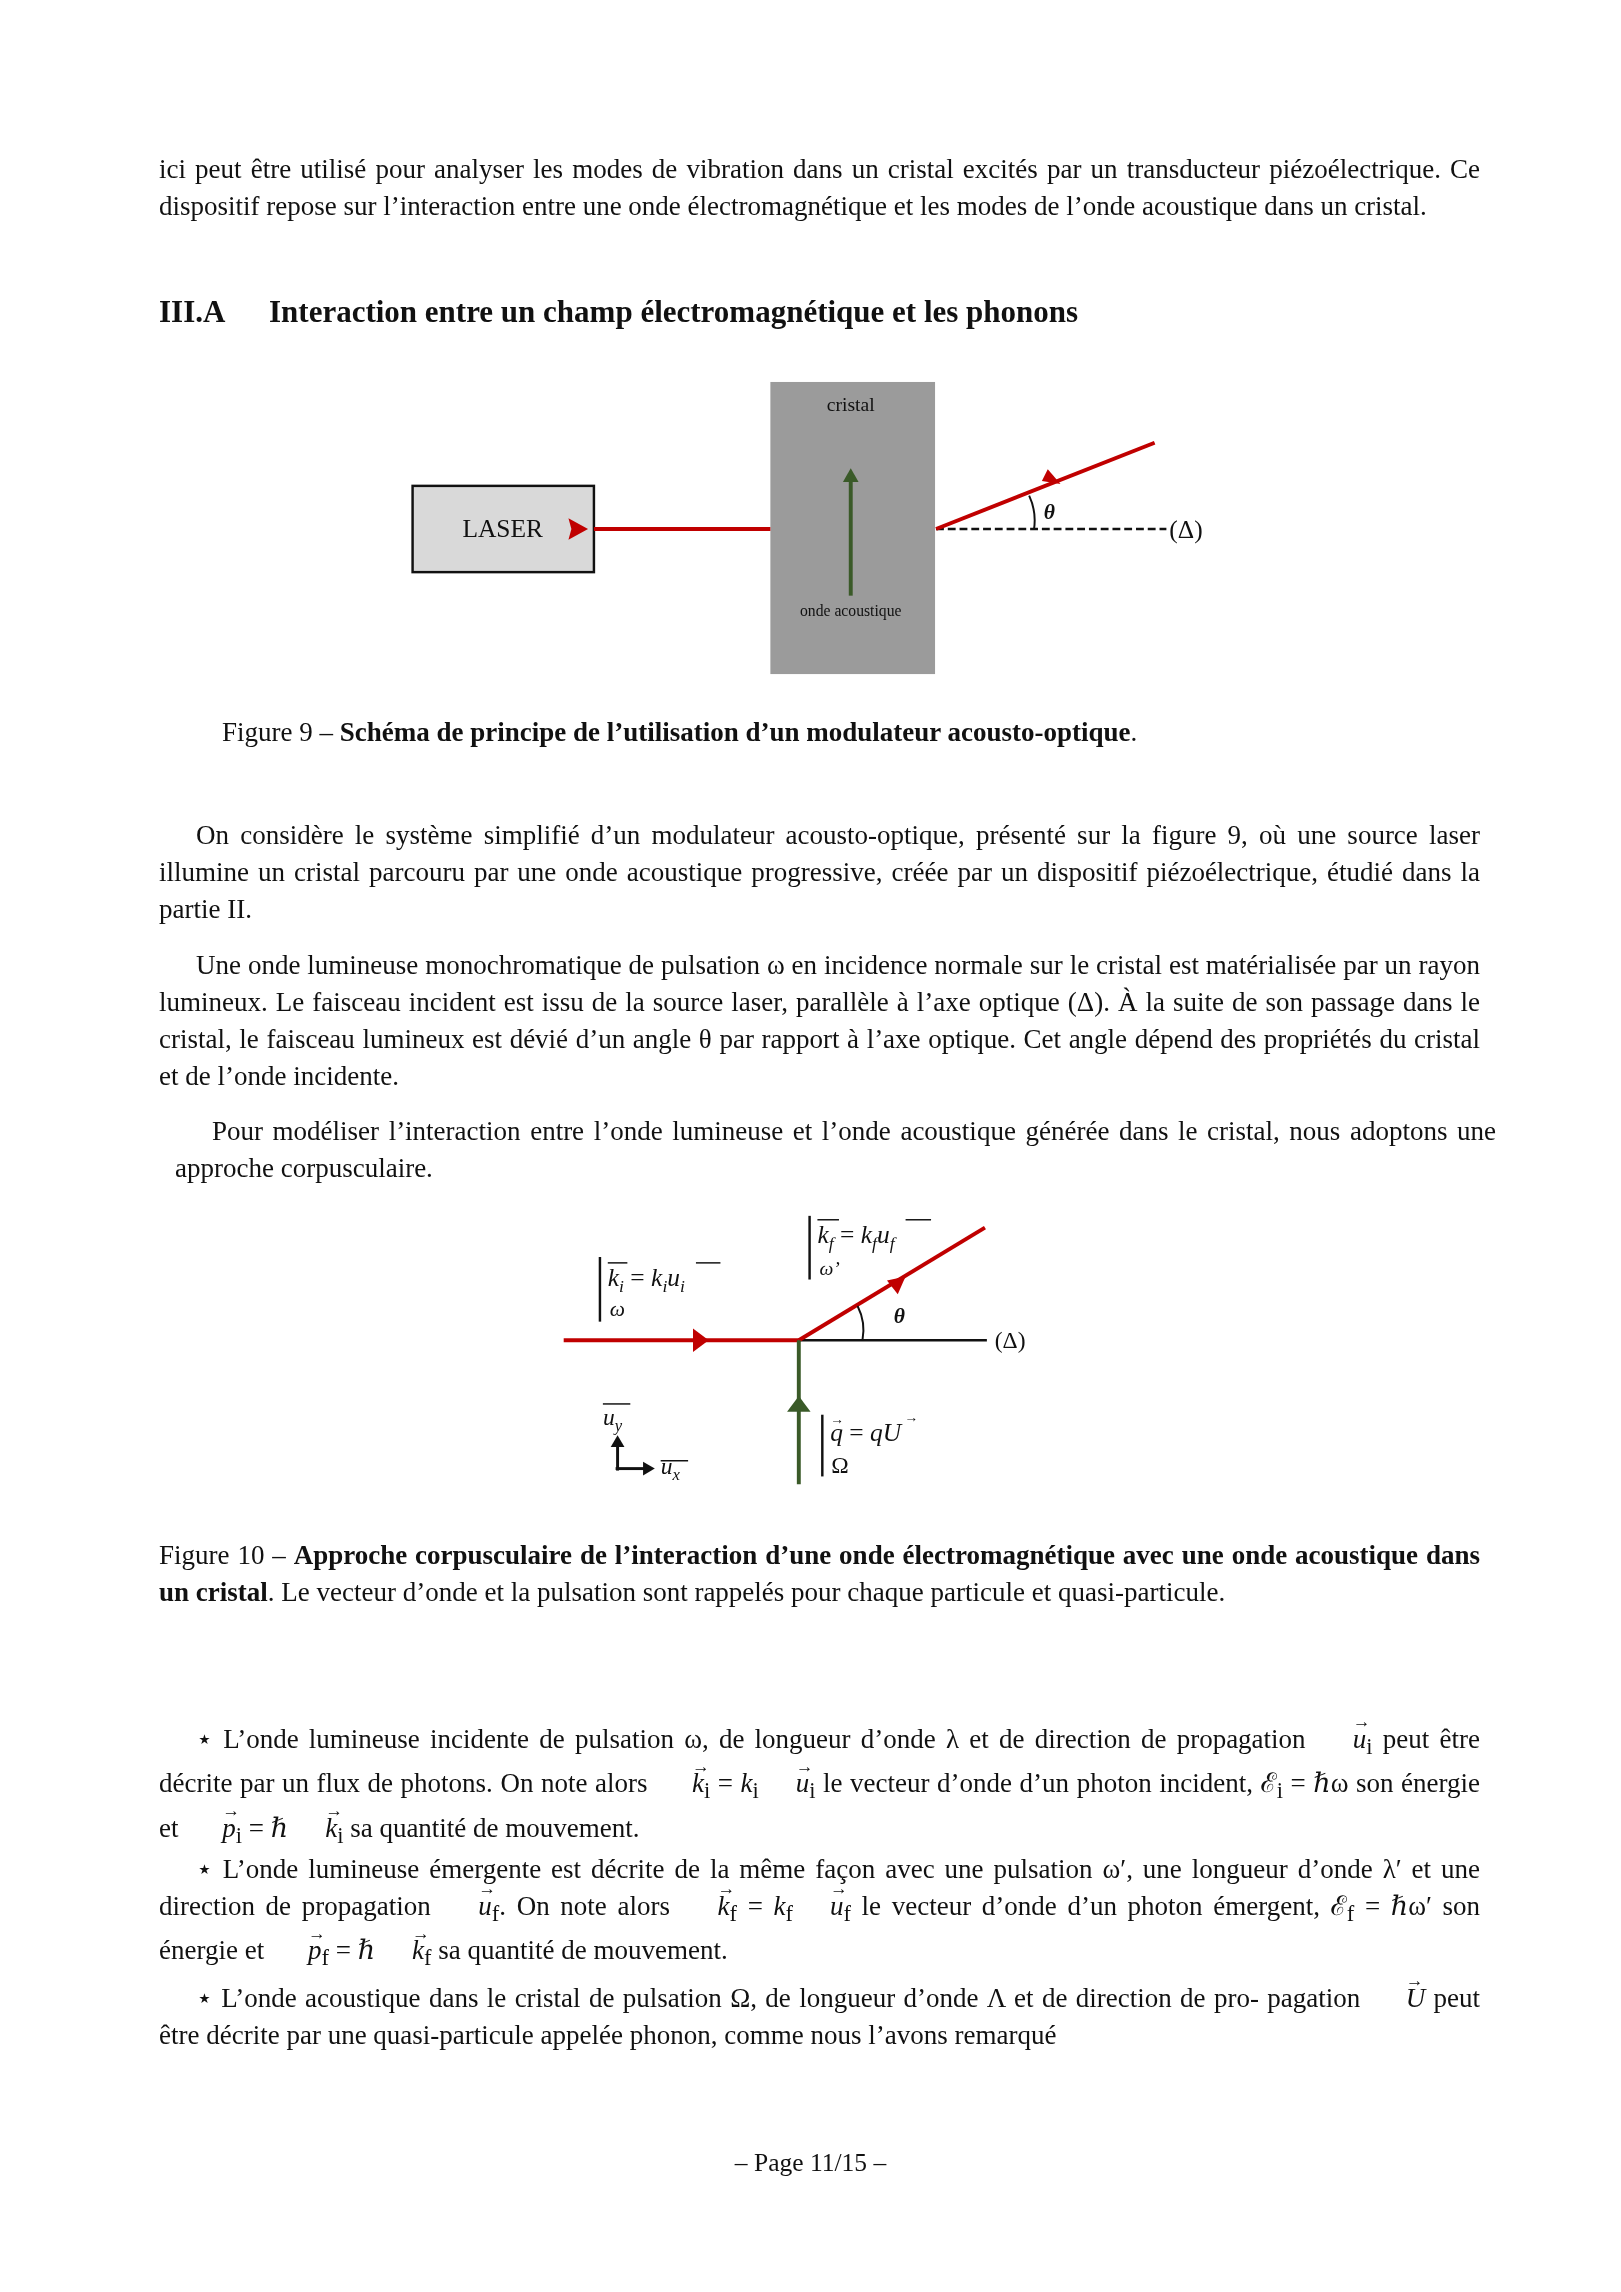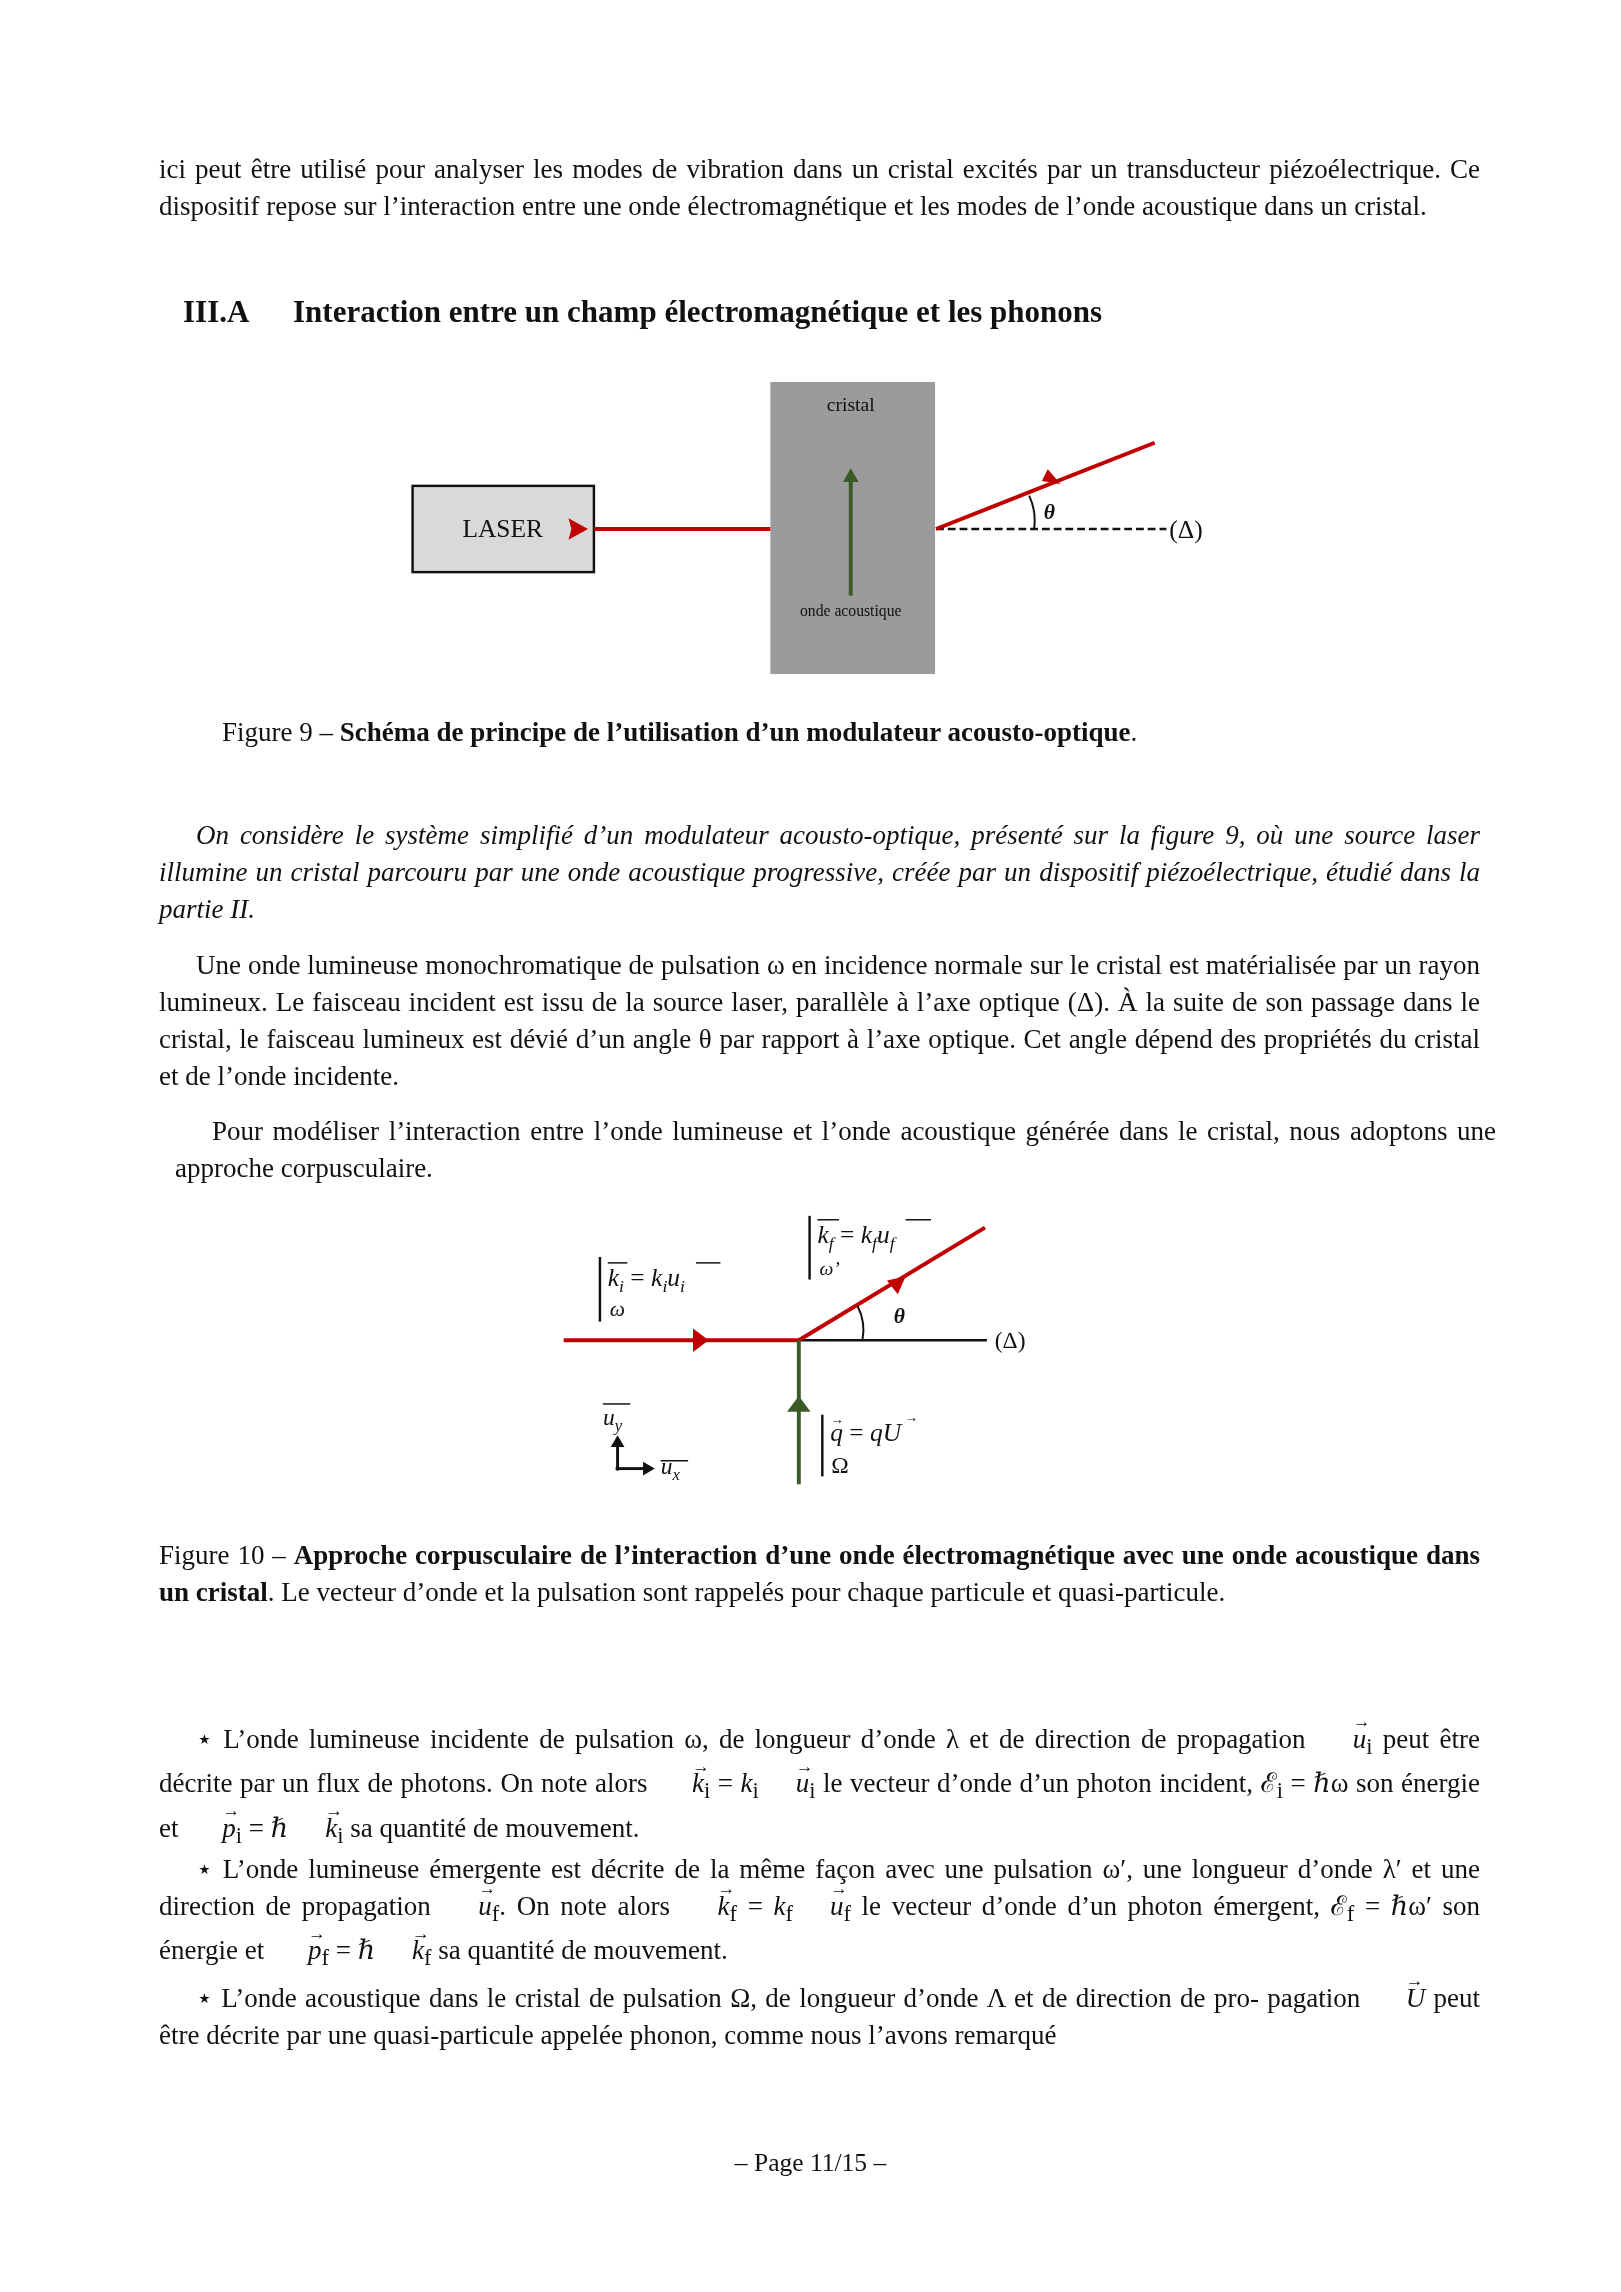--- a/index.html
+++ b/index.html
@@ -3,21 +3,21 @@
 <meta charset="utf-8">
 <style>
   html, body { margin:0; padding:0; background:#ffffff; }
   body { width:1621px; height:2293px; position:relative; overflow:hidden;
          font-family:"DejaVu Serif","Liberation Serif",serif; color:#111; }
   .page { position:absolute; left:0; top:0; width:1621px; height:2293px; }
   .txt { position:absolute; left:159px; width:1321px; font-family:"Liberation Serif","DejaVu Serif",serif;
          font-size:27px; line-height:37px; text-align:justify; text-align-last:left; }
   .indent { text-indent:37px; }
   .heading { position:absolute; left:159px; top:294px; font-family:"Liberation Serif",serif;
-             font-size:31px; font-weight:bold;margin-left:24px; }
+             font-size:31px; font-weight:bold; }
   .heading .num { display:inline-block; width:110px; }
   .caption { position:absolute; font-family:"Liberation Serif",serif; font-size:27px; line-height:37px; }
   .caption b { font-weight:bold; }
   .fig { position:absolute; }
   .fig svg text { font-family:"Liberation Serif",serif; }
   .footer-page { position:absolute; left:0; width:1621px; top:2148px; text-align:center;
                  font-family:"Liberation Serif",serif; font-size:25.5px; }
   .footer-dl { position:absolute; left:0; width:1621px; top:2247px; text-align:center;
                font-family:"Liberation Sans",sans-serif; font-size:26.5px; }
   .vec { position:relative; display:inline-block; font-style:italic; }
@@ -55,21 +55,21 @@
       <polygon points="663,111 682,114 669,99" fill="#c00000"></polygon>
       <path d="M 650 126 A 60 60 0 0 1 655 160" fill="none" stroke="#111" stroke-width="2"></path>
       <text x="665" y="150" font-size="22" font-style="italic" font-weight="bold" fill="#111">θ</text>
     </svg>
   </div>
 
   <div class="caption" style="left:222px; top:714px;">
     <span>Figure 9 – </span><b>Schéma de principe de l’utilisation d’un modulateur acousto-optique</b><span>.</span>
   </div>
 
-  <div class="txt indent" style="top:817px;font-style:italic;">On considère le système simplifié d’un modulateur acousto-optique, présenté sur la figure 9, où une source laser illumine un cristal parcouru par une onde acoustique progressive, créée par un dispositif piézoélectrique, étudié dans la partie II.</div>
+  <div class="txt indent" style="top:817px;">On considère le système simplifié d’un modulateur acousto-optique, présenté sur la figure 9, où une source laser illumine un cristal parcouru par une onde acoustique progressive, créée par un dispositif piézoélectrique, étudié dans la partie II.</div>
   <div class="txt indent" style="top:947px;">Une onde lumineuse monochromatique de pulsation ω en incidence normale sur le cristal est matérialisée par un rayon lumineux. Le faisceau incident est issu de la source laser, parallèle à l’axe optique (Δ). À la suite de son passage dans le cristal, le faisceau lumineux est dévié d’un angle θ par rapport à l’axe optique. Cet angle dépend des propriétés du cristal et de l’onde incidente.</div>
   <div class="txt indent" style="top:1113px;margin-left:16px;">Pour modéliser l’interaction entre l’onde lumineuse et l’onde acoustique générée dans le cristal, nous adoptons une approche corpusculaire.</div>
 
   <div class="fig" style="left:549px; top:1196px; width:529px; height:314px;">
     <svg width="529" height="314" viewBox="0 0 540 320">
       <line x1="15" y1="147" x2="255" y2="147" stroke="#c00000" stroke-width="4"></line>
       <polygon points="147,135 163,147 147,159" fill="#c00000"></polygon>
       <line x1="255" y1="147" x2="447" y2="147" stroke="#111" stroke-width="2.5"></line>
       <text x="455" y="155" font-size="24" fill="#111">(Δ)</text>
       <line x1="255" y1="147" x2="445" y2="32" stroke="#c00000" stroke-width="4"></line>

